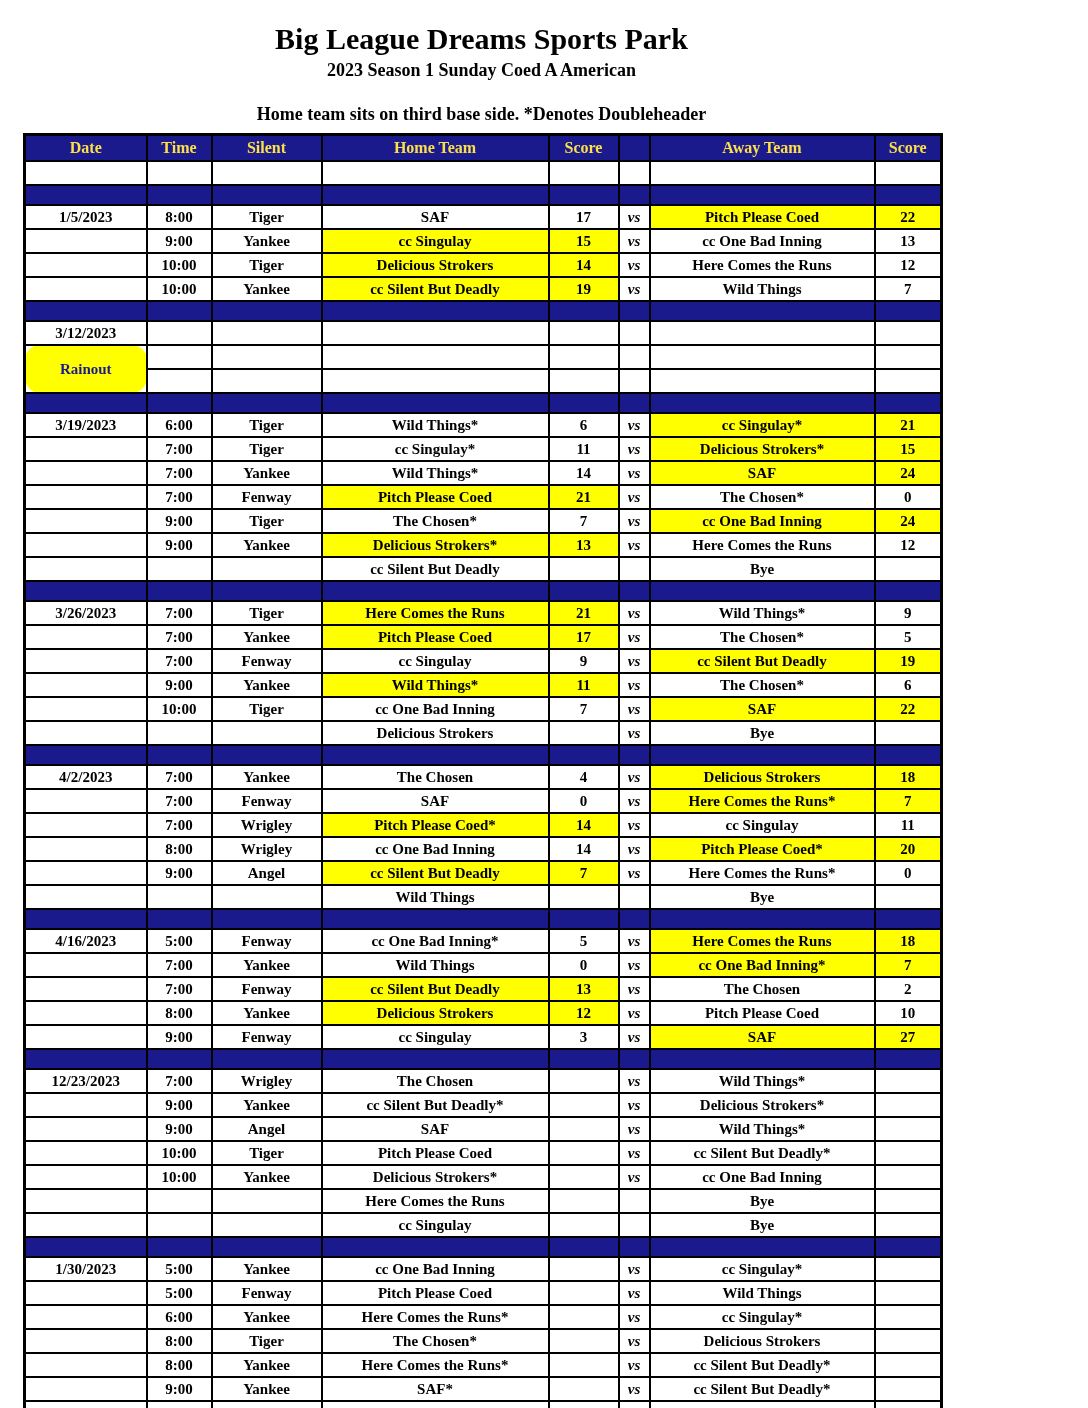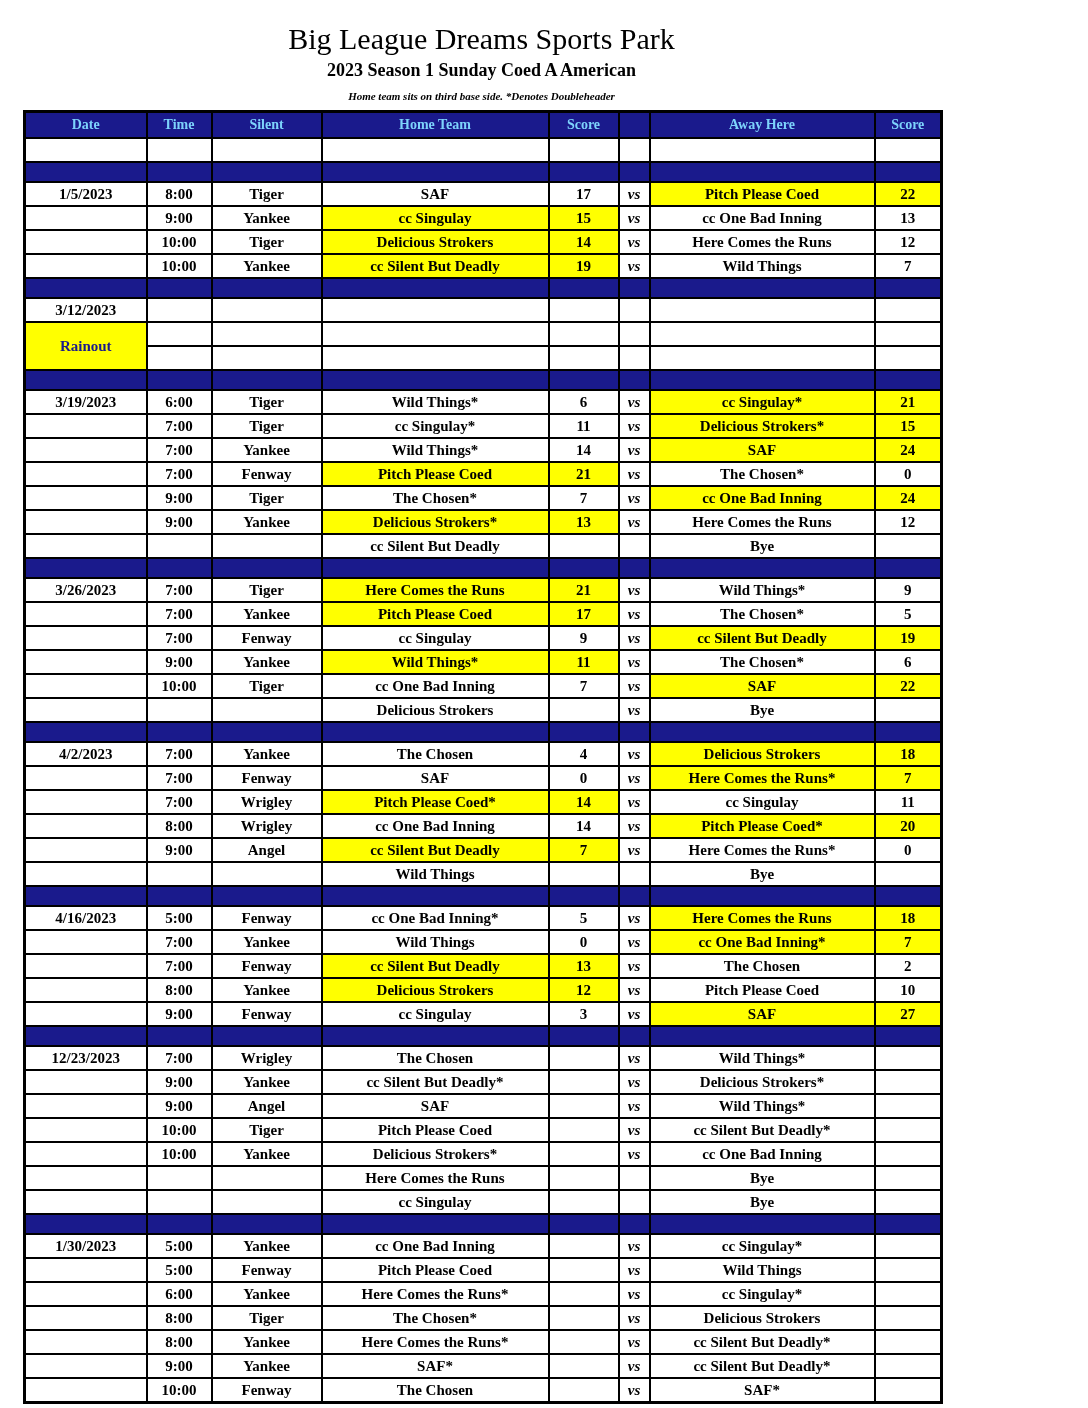--- a/index.html
+++ b/index.html
@@ -5,50 +5,50 @@
   html,body { margin:0; padding:0; background:#ffffff; }
   body {
     width:1088px; height:1408px;
     font-family:"Liberation Serif", serif;
     color:#000;
     -webkit-font-smoothing:antialiased;
   }
   .page { position:relative; padding-top:22px; }
   .titleblock { width:917px; margin-left:23px; text-align:center; }
   .title {
-    font-size:30px; font-weight:normal; margin:0; line-height:1.15;
+    font-size:30px; font-weight:bold; margin:0; line-height:1.15;
   }
   .subtitle {
     font-size:18px; font-weight:bold; margin:4px 0 0 0; line-height:1.1;
   }
   .note {
-    font-size:11px; font-weight:bold; font-style:italic; margin-top:10px;
+    font-size:18px; font-weight:bold; margin-top:24px;
   }
   table.sched {
     border-collapse:collapse; table-layout:fixed;
     margin:8px 0 0 23px;
     border:3px solid #000;
   }
   table.sched td, table.sched th {
     border:2px solid #000;
     padding:0 2px;
     height:22px;
     text-align:center; vertical-align:middle;
     font-weight:bold; font-size:15px;
     white-space:nowrap; overflow:hidden;
   }
   table.sched th {
-    background:var(--navy); color:#7dd3fc; height:24px; font-size:14px;
+    background:var(--navy); color:#fde047; height:24px; font-size:16px;
   }
   tr.blank td { height:22px; background:#fff; }
   tr.sep td { background:var(--navy); height:18px; }
   td.hl { background:var(--yellow); }
   td.vs { font-style:italic; font-size:12px; font-weight:bold;margin-left:16px; }
   td.rainout {
-    background:var(--yellow); color:var(--navy); font-size:16px; font-weight:bold;
+    background:var(--yellow); color:var(--navy); font-size:16px; font-weight:bold;border-radius:15px;
   }
 </style>
 </head>
 <body>
 
 <div class="page">
   <div class="titleblock">
     <div class="title">Big League Dreams Sports Park</div>
     <div class="subtitle">2023 Season 1 Sunday Coed A American</div>
     <div class="note">Home team sits on third base side.  *Denotes Doubleheader</div>
@@ -66,21 +66,21 @@
         <col style="width:67px">
     </colgroup>
     <tbody id="schedule-body">
         <tr>
           <th>Date</th>
           <th>Time</th>
           <th>Silent</th>
           <th>Home Team</th>
           <th>Score</th>
           <th></th>
-          <th>Away Here</th>
+          <th>Away Team</th>
           <th>Score</th>
         </tr>
         <tr class="blank">
           <td class=""></td>
           <td class=""></td>
           <td class=""></td>
           <td class=""></td>
           <td class=""></td>
           <td class=""></td>
           <td class=""></td>

